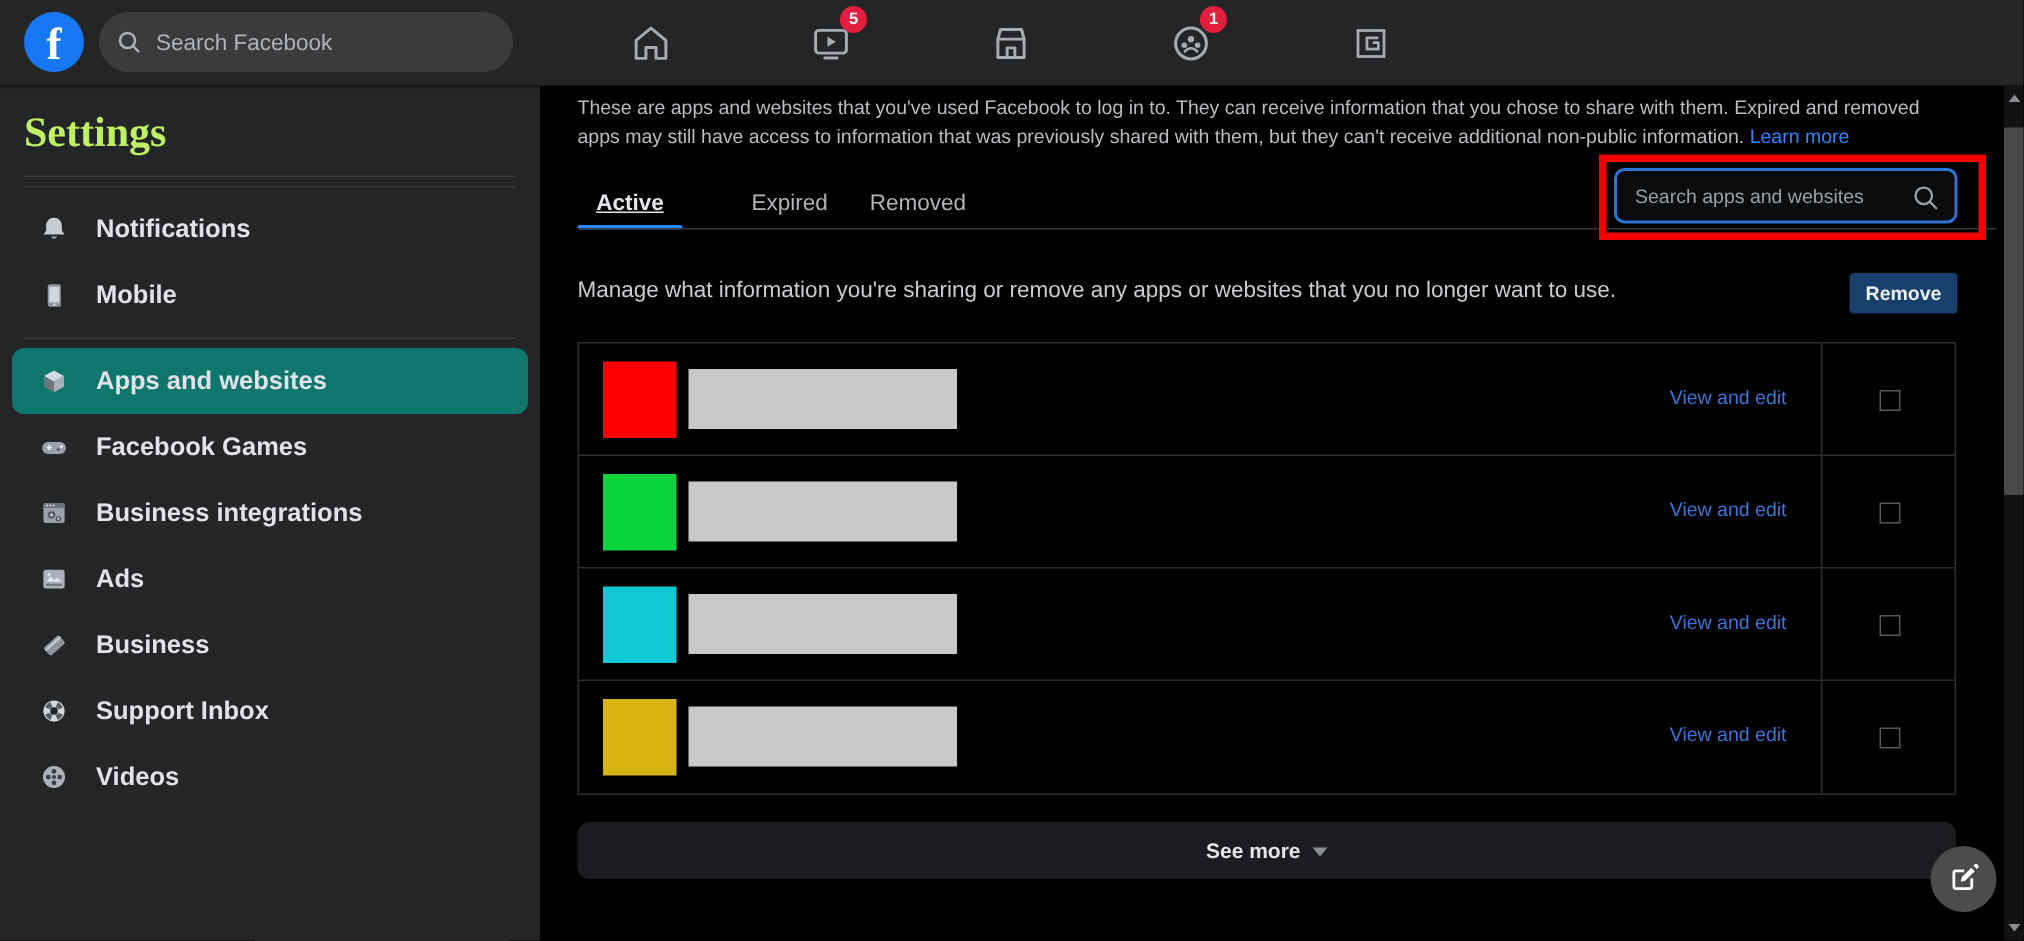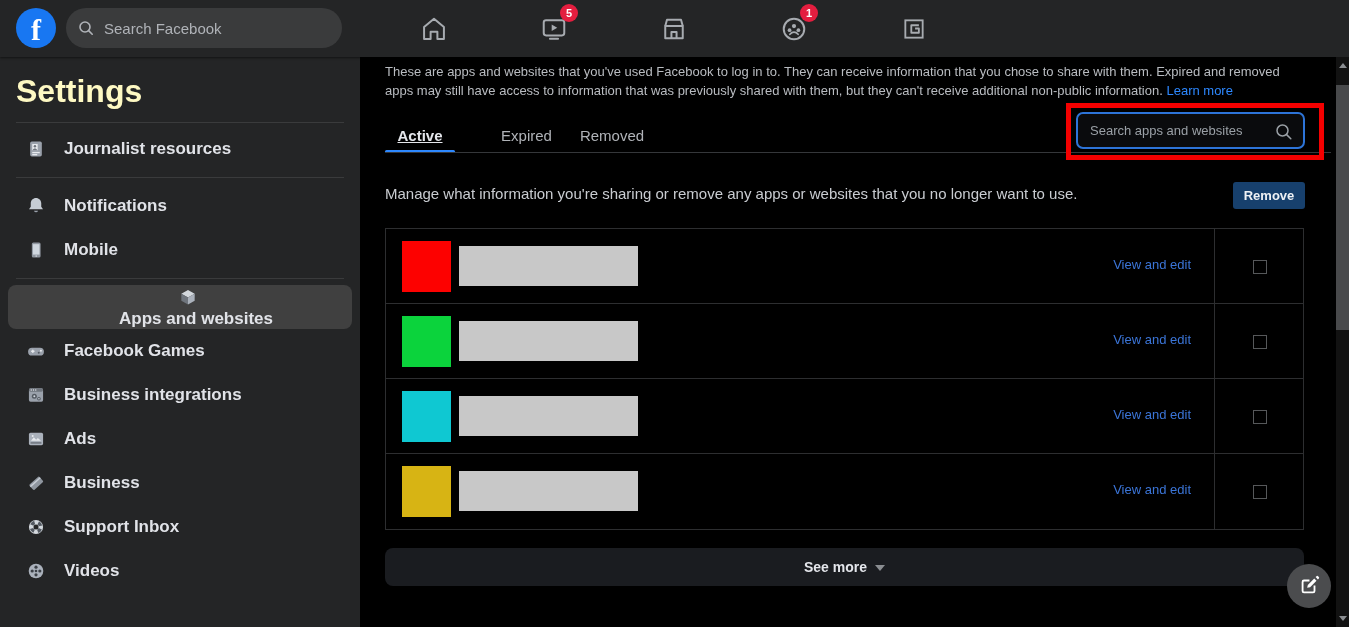--- a/index.html
+++ b/index.html
@@ -23,26 +23,26 @@
   .tb-tab{width:120px;height:57px;display:flex;align-items:center;justify-content:center;
     position:relative;cursor:pointer;}
   .tb-badge{position:absolute;top:4px;left:50%;margin-left:6px;min-width:18px;height:18px;
     border-radius:9px;background:#e41e3f;color:#fff;font-size:11px;font-weight:bold;
     display:flex;align-items:center;justify-content:center;padding:0 4px;}
   .tb-right{position:absolute;right:0;top:0;height:57px;}
 
   
   .sidebar{position:absolute;left:0;top:57px;width:360px;bottom:0;background:#242526;z-index:5;
     padding-top:12px;overflow:hidden;}
-  .sb-title{margin:4px 0 0 16px;font-size:32px;font-weight:bold;color:#fef9c3;}
+  .sb-title{margin:4px 0 0 16px;font-size:28px;font-weight:bold;color:#bef264;font-family:Liberation Serif, serif;}
   .sb-divider{height:1px;background:#3a3b3c;margin:12px 16px 4px 16px;}
   .sb-divider.mid{margin:6px 16px;}
   .sb-item{height:44px;margin:0 8px;border-radius:8px;display:flex;align-items:center;
     padding-left:16px;cursor:pointer;}
-  .sb-item.selected{background:#404040;flex-direction:column;}
+  .sb-item.selected{background:#0f766e;}
   .sb-item .sb-icon{width:24px;height:24px;display:flex;align-items:center;justify-content:center;}
   .sb-item .sb-label{margin-left:16px;font-size:17px;font-weight:600;color:#e1e3e8;}
 
   
   .content{position:absolute;left:360px;top:57px;width:976px;bottom:0;background:#000;}
   .desc{position:absolute;left:25px;top:5px;width:902px;font-size:13px;line-height:19px;
     color:#b9bcc1;margin:0;}
   .desc a{color:#2d88ff;text-decoration:none;cursor:pointer;}
   .tabs{position:absolute;left:25px;top:61px;height:34px;}
   .tab{position:absolute;top:0;height:34px;display:flex;align-items:center;justify-content:center;
@@ -153,33 +153,20 @@
     
     
     
   </div>
 </header>
 
 <aside class="sidebar">
   <h1 class="sb-title">Settings</h1>
   <div class="sb-divider"></div>
 
-  <div class="sb-item">
-    <span class="sb-icon">
-      <svg width="20" height="20" viewBox="0 0 24 24">
-          <rect x="5" y="3" width="14" height="18" rx="2" fill="#9aa1ab"></rect>
-          <rect x="7.5" y="6" width="6.5" height="7.5" fill="#e7eaee"></rect>
-          <circle cx="10.7" cy="8.6" r="1.5" fill="#6f757d"></circle>
-          <path d="M8 13.5c.4-1.4 1.4-2.1 2.7-2.1s2.3.7 2.7 2.1z" fill="#6f757d"></path>
-          <rect x="7.5" y="15.5" width="9" height="1.6" fill="#e7eaee"></rect>
-          <rect x="7.5" y="18" width="6" height="1.6" fill="#e7eaee"></rect>
-        </svg>
-    </span>
-    <span class="sb-label">Journalist resources</span>
-  </div>
   <div class="sb-divider mid"></div>
 
   <div class="sb-item">
     <span class="sb-icon">
       <svg width="20" height="20" viewBox="0 0 24 24">
           <path d="M12 2.5c-3.5 0-6.3 2.8-6.3 6.3v4L3.6 16h16.8l-2.1-3.2v-4C18.3 5.3 15.5 2.5 12 2.5z" fill="#c6ccd4"></path>
           <path d="M9.6 17.6a2.5 2.5 0 0 0 4.8 0z" fill="#9aa1ab"></path>
         </svg>
     </span>
     <span class="sb-label">Notifications</span>

